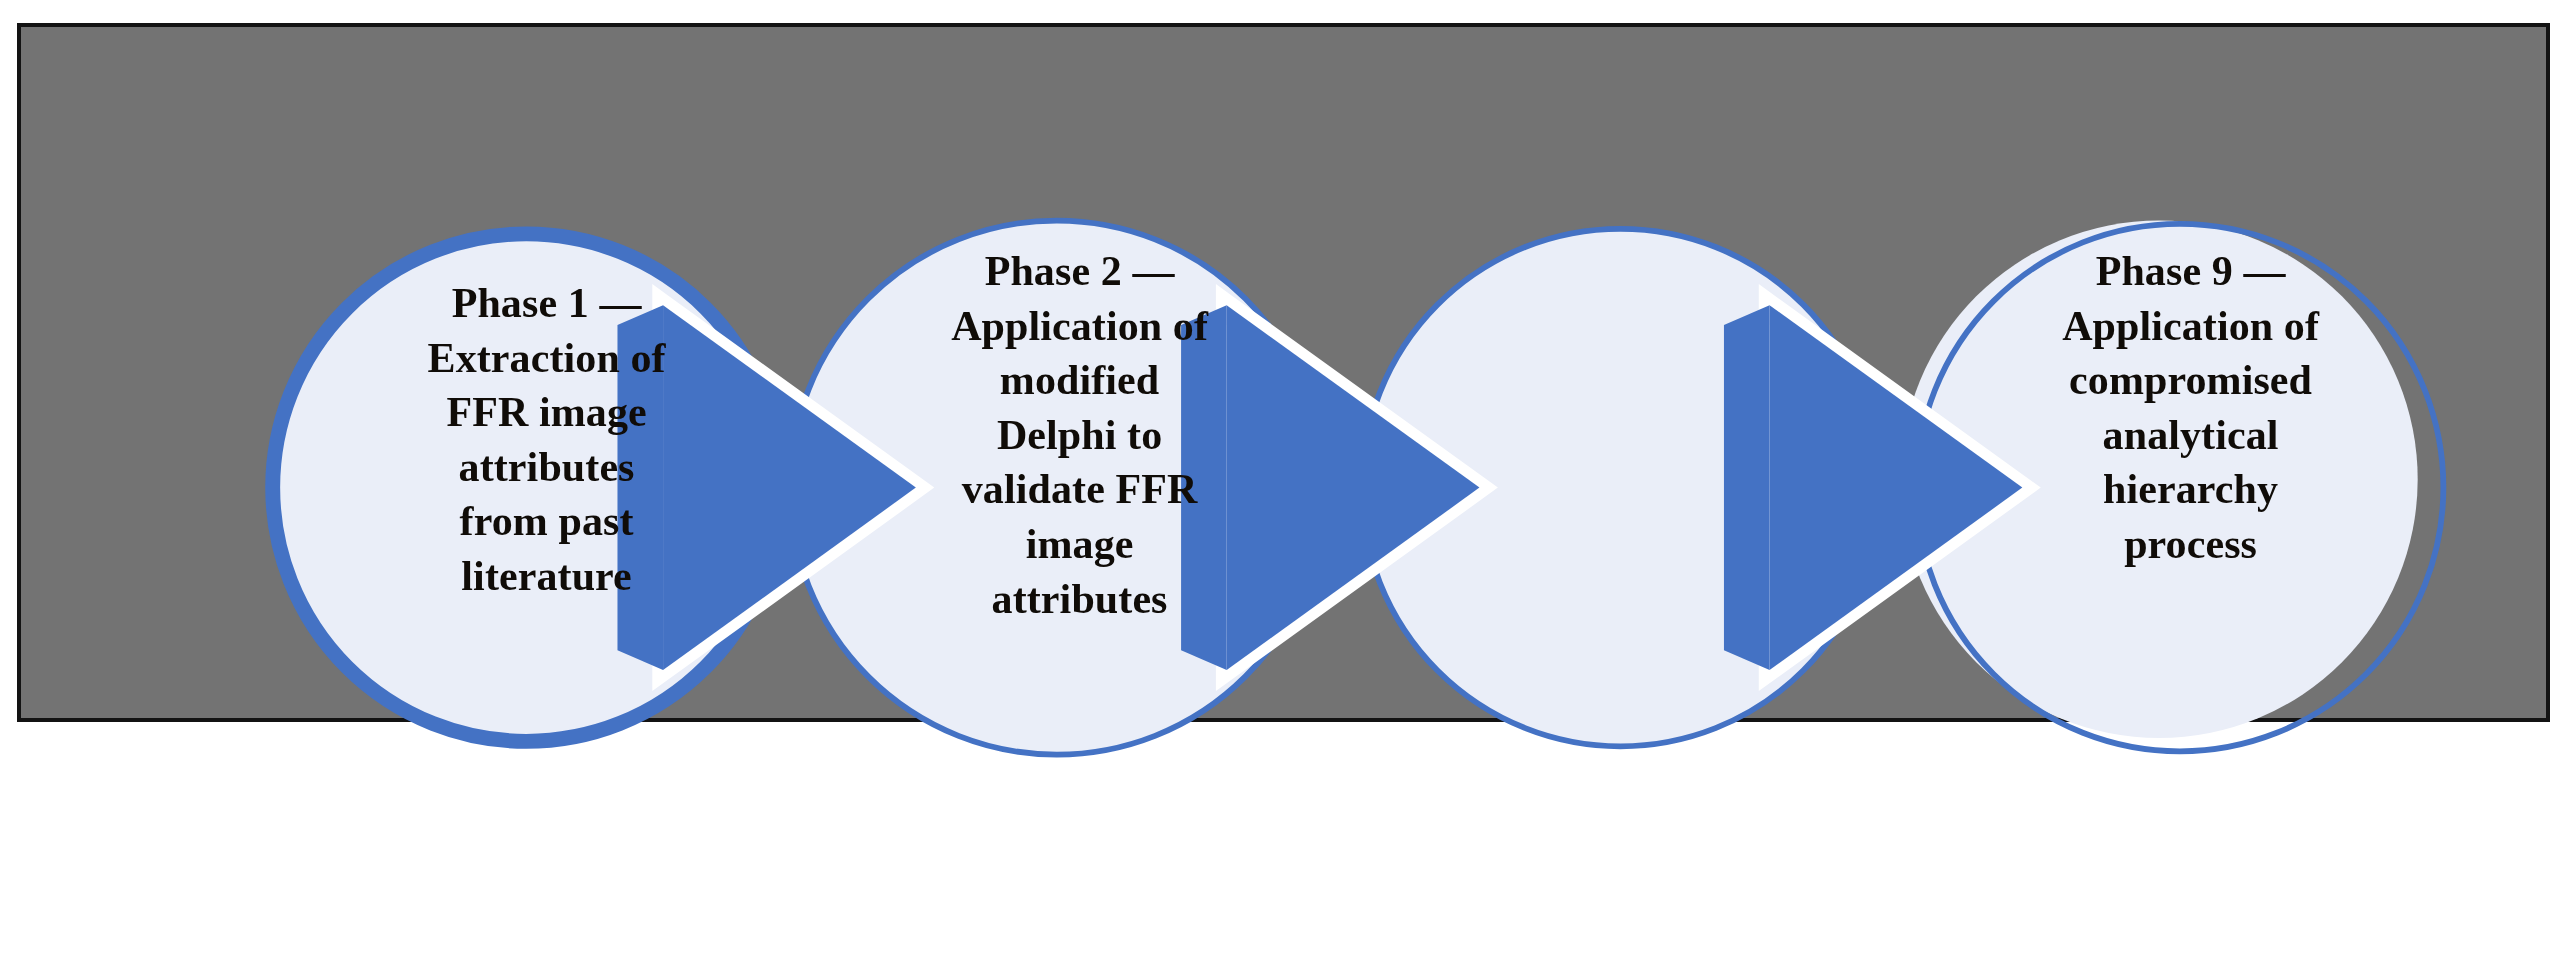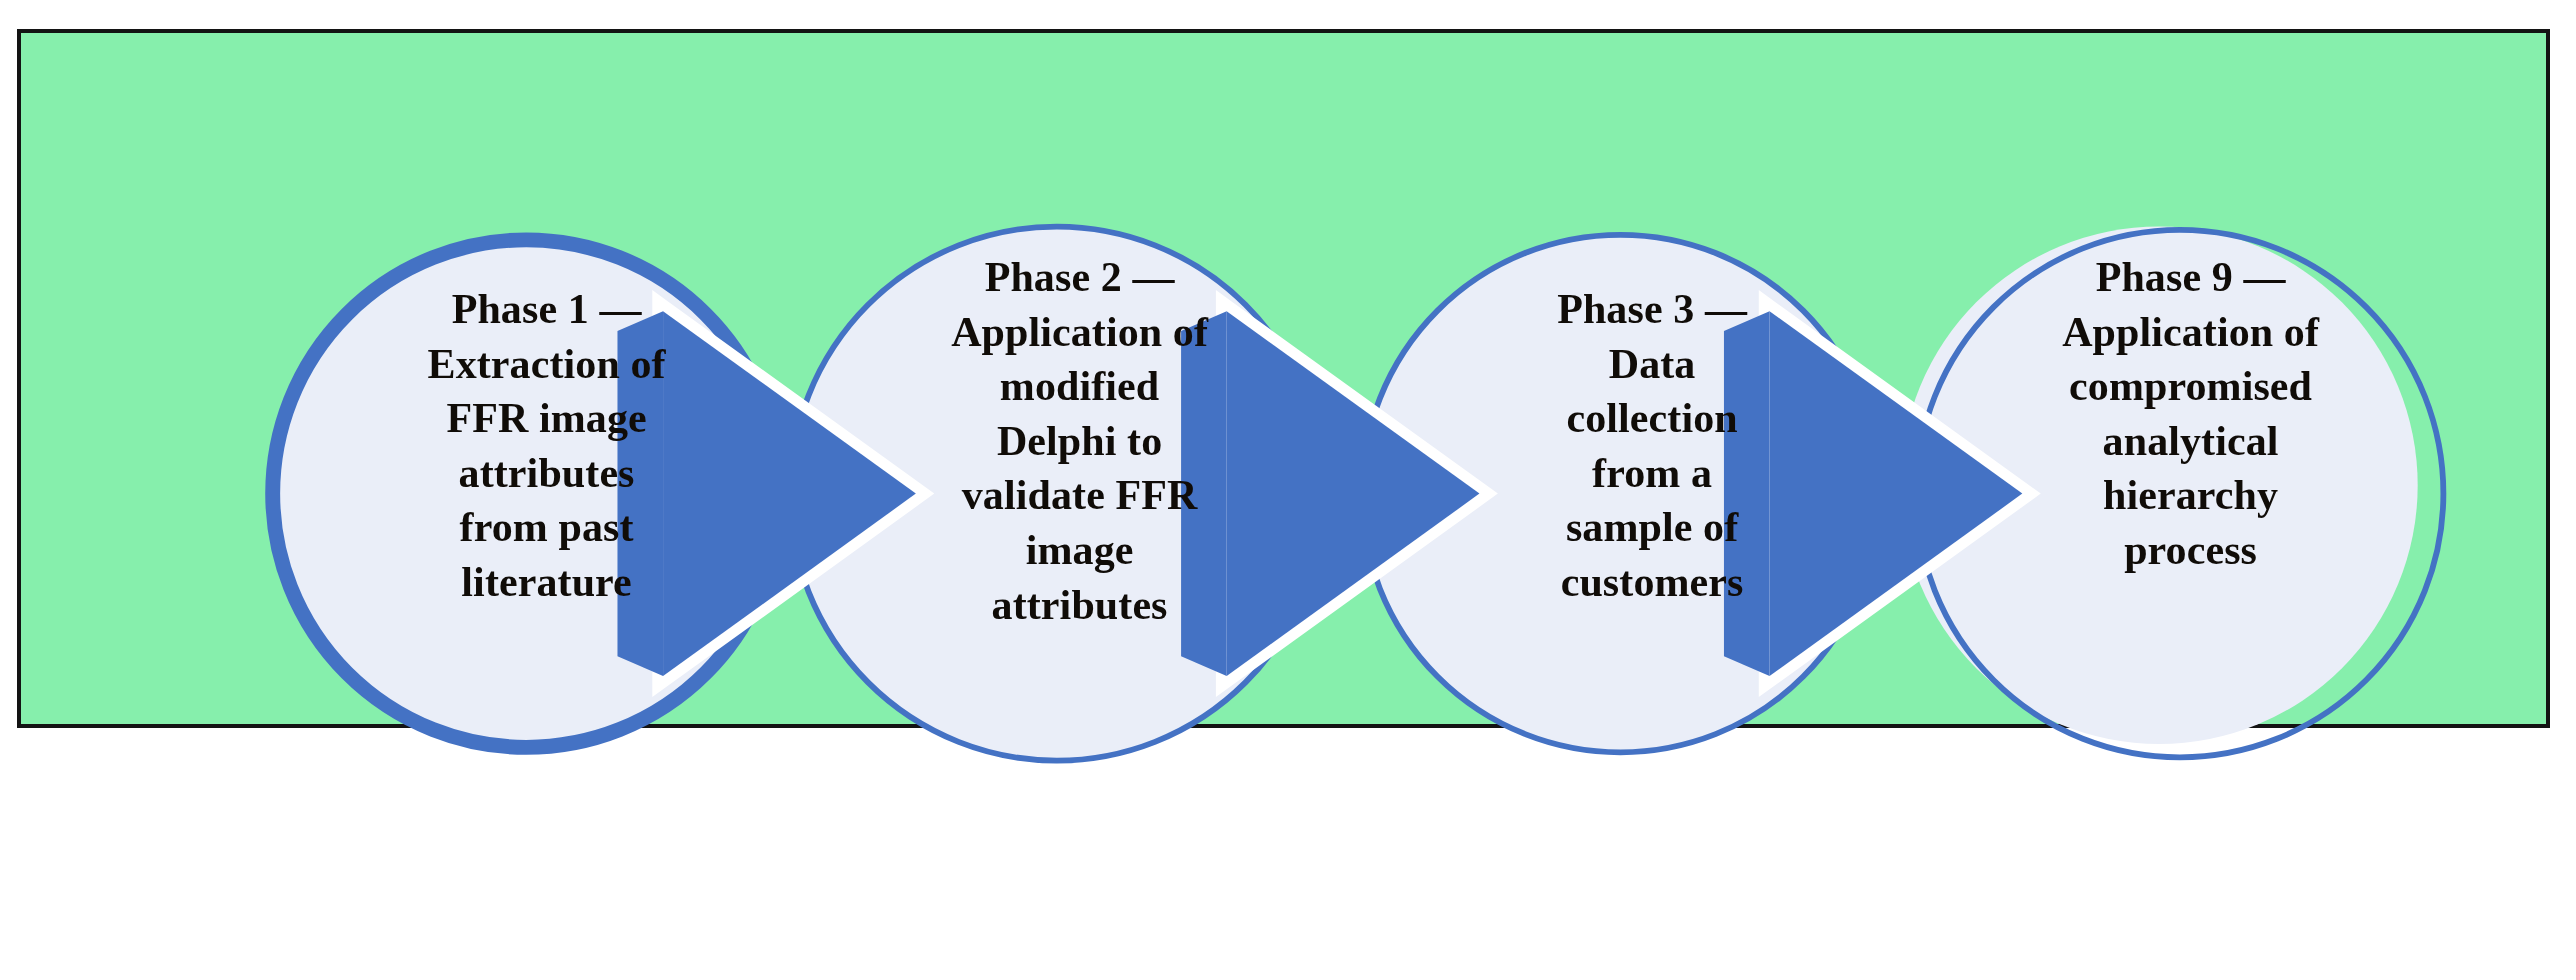--- a/index.html
+++ b/index.html
@@ -10,26 +10,26 @@
   body {
     width: 2576px;
     height: 981px;
     font-family: "Liberation Serif", "DejaVu Serif", serif;
     overflow: hidden;
   }
 
   #figure-frame {
     position: absolute;
     left: 16.6px;
-    top: 29px;
+    top: 23px;
     width: 2533px;
     height: 699px;
     border: 4.1px solid #131313;
     box-sizing: border-box;
-    background: #86efac;
+    background: #737373;
   }
 
   #flow-canvas {
     position: absolute;
     left: 0;
     top: 0;
     width: 2576px;
     height: 981px;
   }
 
@@ -106,26 +106,20 @@
 literature</div>
 
   <div class="phase-label" id="phase-label-1">Phase 2 —
 Application of
 modified
 Delphi to
 validate FFR
 image
 attributes</div>
 
-  <div class="phase-label" id="phase-label-2">Phase 3 —
-Data
-collection
-from a
-sample of
-customers</div>
 
   <div class="phase-label" id="phase-label-3">Phase 9 —
 Application of
 compromised
 analytical
 hierarchy
 process</div>
 
 </div>
 

